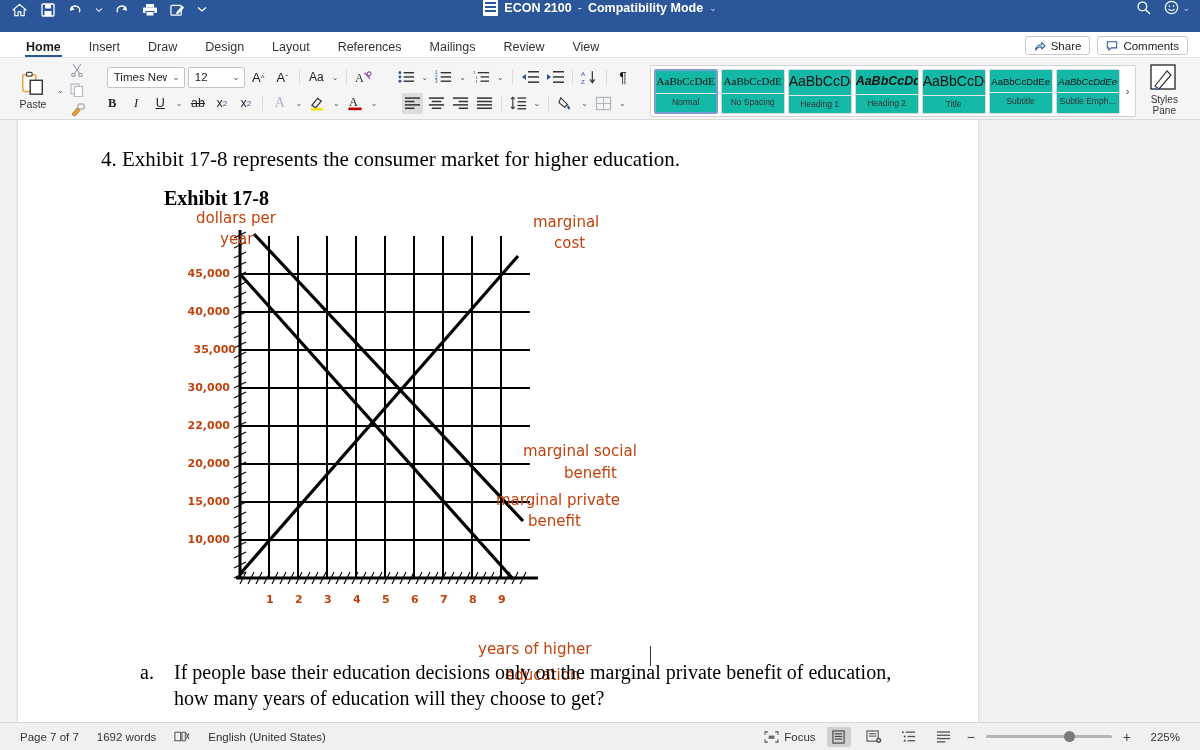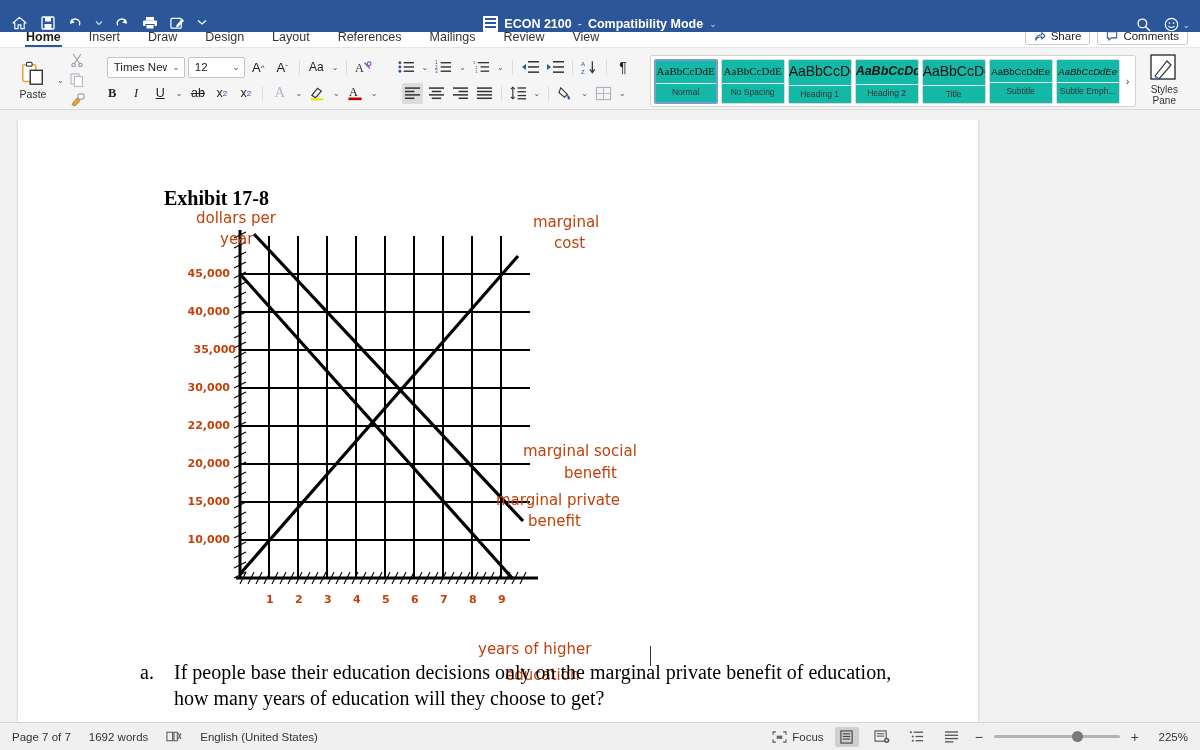--- a/index.html
+++ b/index.html
@@ -6,21 +6,21 @@
   html, body {
     width: 1200px; height: 750px;
     font-family: "Liberation Sans", sans-serif;
     background: #f2f2f2;
     overflow: hidden;
   }
 
   
   .titlebar {
     height: 32px; background: #2b579a;
-    display: flex; align-items: flex-end;
+    display: flex; align-items: flex-start;
     padding: 0 10px; position: relative;
   }
   .qat { display: flex; align-items: center; gap: 9px; }
   .qat-btn {
     width: 19px; height: 19px; display: flex;
     align-items: center; justify-content: center;
     color: #fff; cursor: pointer;
   }
   .qat-btn svg { display: block; }
   .title-center {
@@ -42,21 +42,21 @@
   .title-mode { color: #fff; font-size: 12.5px; font-weight: bold; }
   .chev-sm { color: #c6d4ea; font-size: 9px; }
   .title-right {
     margin-left: auto; display: flex; align-items: center;
     gap: 13px; z-index: 2;
   }
   .title-right .ic { color: #fff; cursor: pointer; display:flex; }
 
   
   .tabbar {
-    height: 16px; background: #fff;
+    height: 26px; background: #fff;
     display: flex; align-items: flex-end;
     padding: 0 12px; border-bottom: 1px solid #e6e6e6; justify-content: space-between;
   }
   .tab {
     font-size: 12.5px; color: #333; padding: 0 14px 4px 14px;
     cursor: pointer; line-height: 1;
   }
   .tab.active { font-weight: bold; color: #1b1b1b; position: relative; }
   .tab.active::after {
     content: ""; position: absolute; left: 13px; right: 13px;
@@ -180,21 +180,21 @@
   }
   .ax-title { font-size: 15px; }
   .ytick { font-size: 11px; font-weight: bold; text-align: right; }
   .xtick { font-size: 11px; font-weight: bold; }
   .curve-lbl { font-size: 15px; line-height: 1.18; }
 
   
   .status {
     position: absolute; bottom: 0; left: 0; right: 0; height: 28px;
     background: #f0f0f0; border-top: 1px solid #d6d6d6;
-    display: flex; align-items: center; padding: 0 12px;
+    display: flex; align-items: center; padding: 0 20px;
     font-size: 11.5px; color: #333;
   }
   .status .sl { display: flex; align-items: center; gap: 18px; }
   .status .sr { margin-left: auto; display: flex; align-items: center; gap: 11px; }
   .vbtn {
     width: 24px; height: 20px; display: flex; align-items: center;
     justify-content: center; cursor: pointer; border-radius: 2px; color:#555;
   }
   .vbtn.on { background: #cfcfcf; }
   .zoom-track {
@@ -608,20 +608,21 @@
 
   <div class="rgroup sens">
     
     
   </div>
 </div>
 
 <div class="docarea">
   <div class="page">
 
+    <div class="q-main serif">4. Exhibit 17-8 represents the consumer market for higher education.</div>
     <div class="exh-title serif">Exhibit 17-8</div>
 
     <div class="chart">
       <svg width="500" height="440" viewBox="0 0 500 440">
 
         <g stroke="#000" stroke-width="2">
           <line x1="62" y1="58" x2="352" y2="58"></line>
           <line x1="62" y1="96" x2="352" y2="96"></line>
           <line x1="62" y1="134" x2="352" y2="134"></line>
           <line x1="62" y1="172" x2="352" y2="172"></line>

